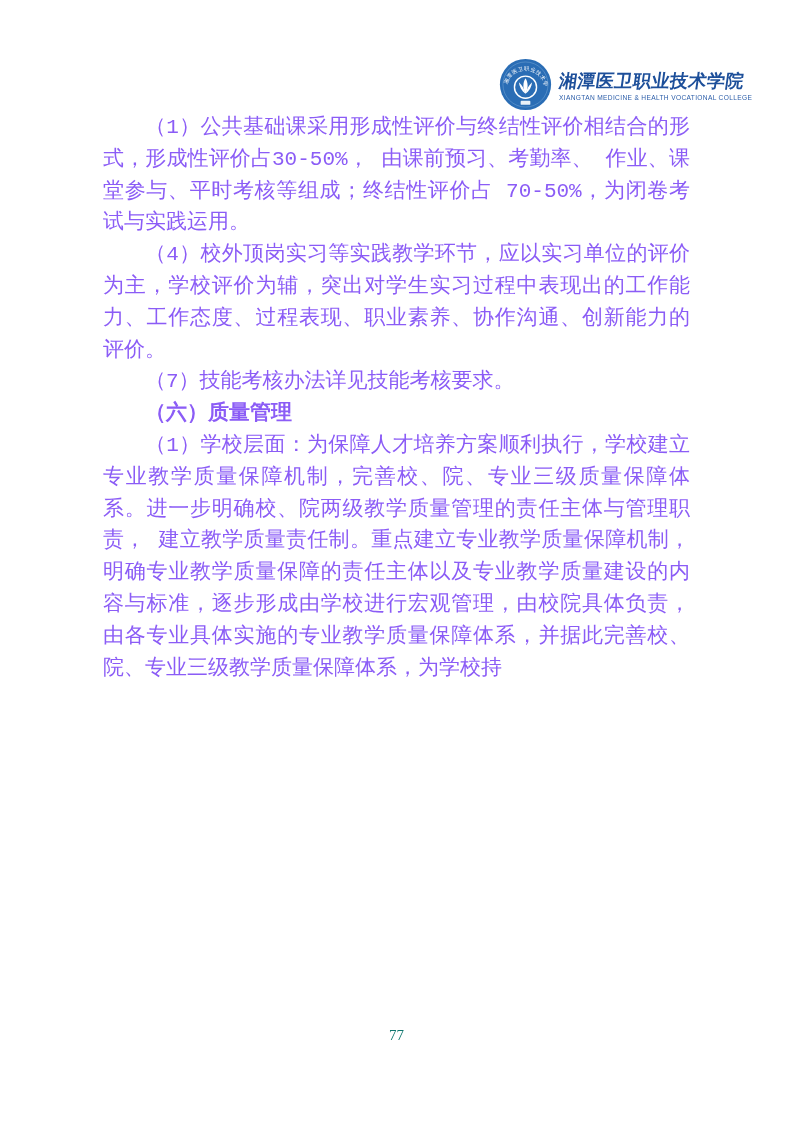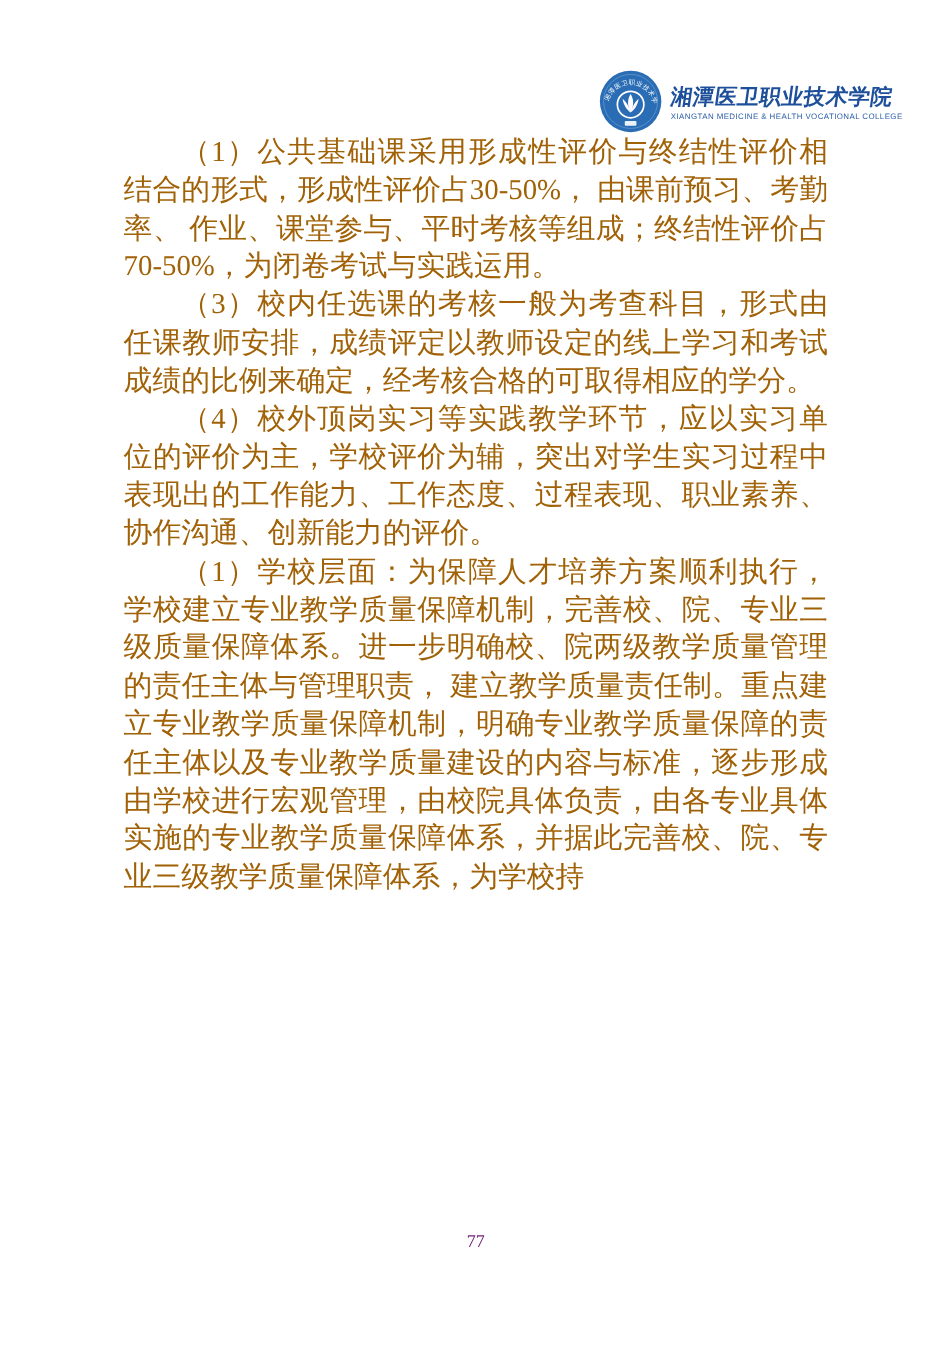--- a/index.html
+++ b/index.html
@@ -39,37 +39,38 @@
     font-family: "Liberation Sans", "DejaVu Sans", sans-serif;
   }
   .content {
     position: absolute;
     left: 103px;
     top: 112px;
     width: 587px;
   }
   .content p {
     margin: 0;
-    font-size: 24px;
+    font-size: 21px;
     line-height: 31.8px;
-    color: #a16207;
+    color: #8b5cf6;
     text-align: justify;
     text-indent: 2em;
     word-break: break-all;
+    font-family: Liberation Mono, monospace;
   }
   .content p.heading { font-weight: 700; }
   .content p.subheading { font-weight: 700; text-indent: 28px; }
   .page-number {
     position: absolute;
     top: 1027px;
     left: 0;
     width: 100%;
     text-align: center;
     font-size: 15px;
-    color: #701a75;
+    color: #0f766e;
   }
 </style>
 </head>
 <body>
 
 <div class="page">
 
   <div class="header">
     <svg class="seal" viewBox="0 0 60 60" aria-hidden="true">
       <defs>
@@ -87,20 +88,21 @@
       <rect x="24.5" y="48.5" width="11" height="4.5" rx="1" fill="#ffffff" opacity="0.9"></rect>
     </svg>
     <div class="name-block">
       <div class="name-zh">湘潭医卫职业技术学院</div>
       <div class="name-en">XIANGTAN MEDICINE &amp; HEALTH VOCATIONAL COLLEGE</div>
     </div>
   </div>
 
   <div class="content">
     <p class="body">（1）公共基础课采用形成性评价与终结性评价相结合的形式，形成性评价占30-50%， 由课前预习、考勤率、 作业、课堂参与、平时考核等组成；终结性评价占 70-50%，为闭卷考试与实践运用。</p>
-    <p class="body">（3）校内任选课的考核一般为考查科目，形式由任课教师安排，成绩评定以教师设定的线上学习和考试成绩的比例来确定，经考核合格的可取得相应的学分。</p>
     <p class="body">（4）校外顶岗实习等实践教学环节，应以实习单位的评价为主，学校评价为辅，突出对学生实习过程中表现出的工作能力、工作态度、过程表现、职业素养、协作沟通、创新能力的评价。</p>
+    <p class="body">（7）技能考核办法详见技能考核要求。</p>
+    <p class="heading">（六）质量管理</p>
     <p class="body">（1）学校层面：为保障人才培养方案顺利执行，学校建立专业教学质量保障机制，完善校、院、专业三级质量保障体系。进一步明确校、院两级教学质量管理的责任主体与管理职责， 建立教学质量责任制。重点建立专业教学质量保障机制，明确专业教学质量保障的责任主体以及专业教学质量建设的内容与标准，逐步形成由学校进行宏观管理，由校院具体负责，由各专业具体实施的专业教学质量保障体系，并据此完善校、院、专业三级教学质量保障体系，为学校持</p>
   </div>
 
   <div class="page-number">77</div>
 
 </div>
 
 </body></html>

